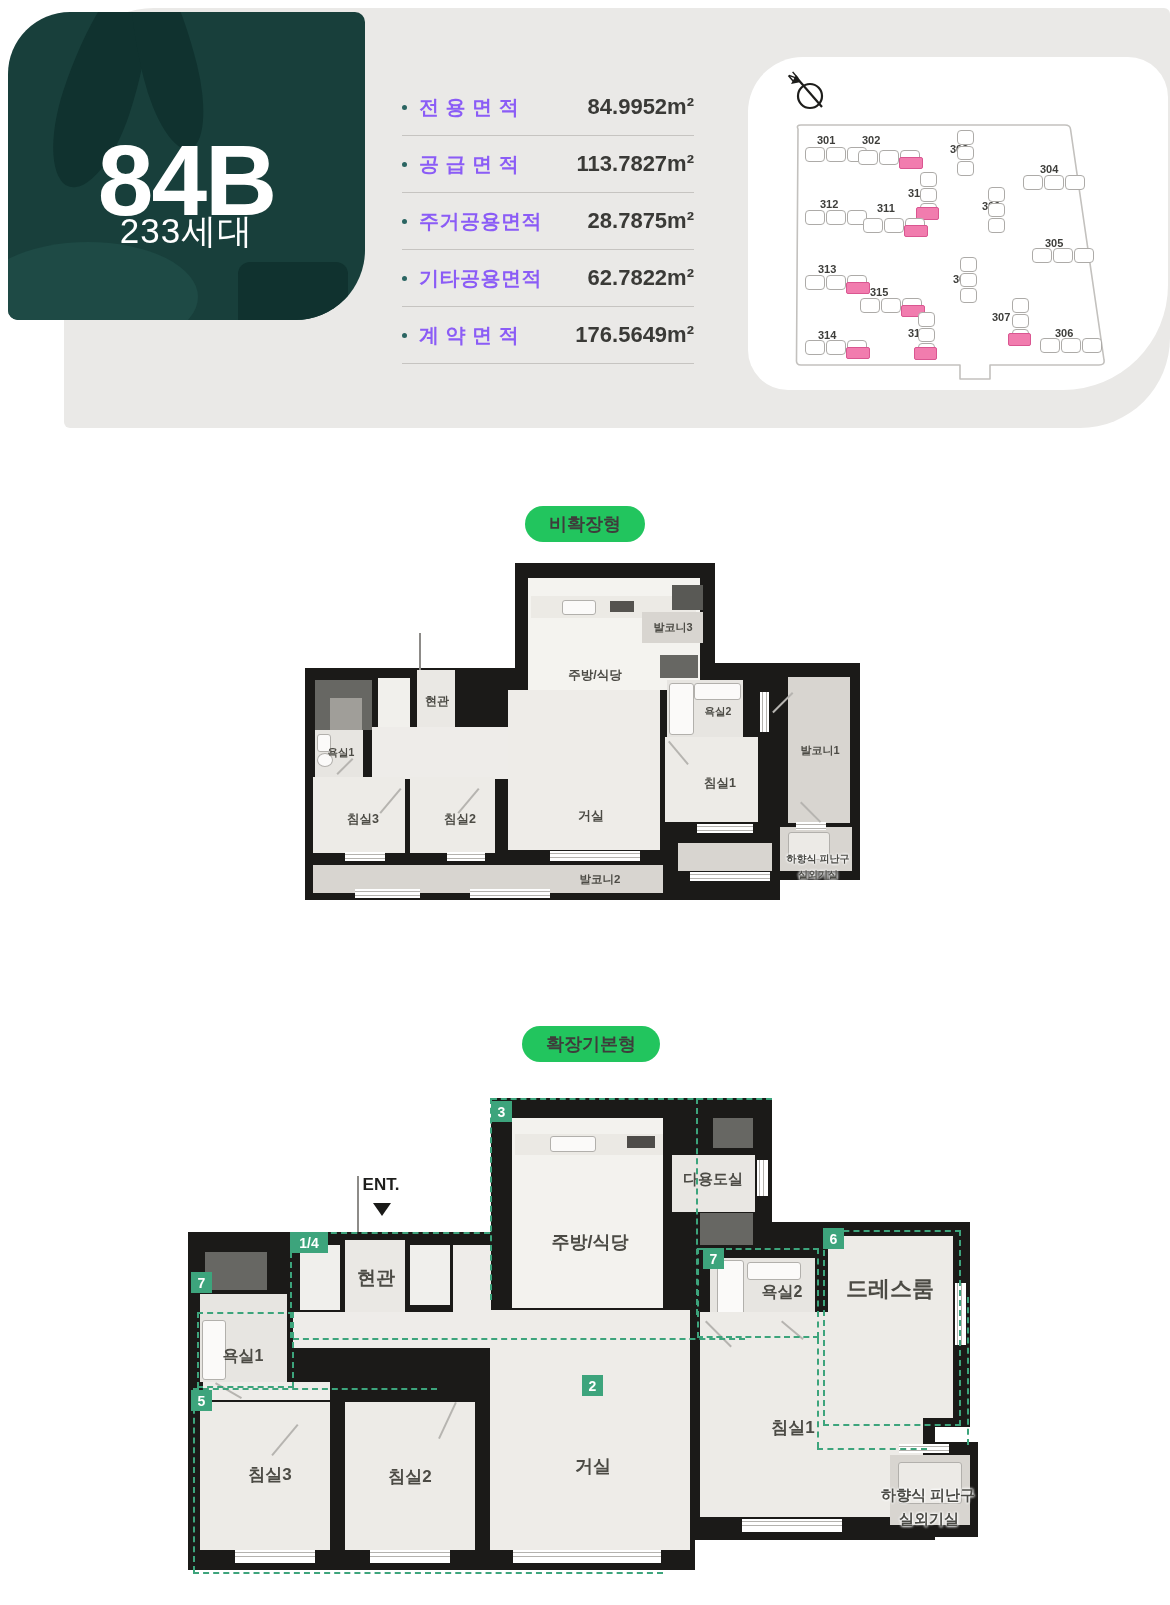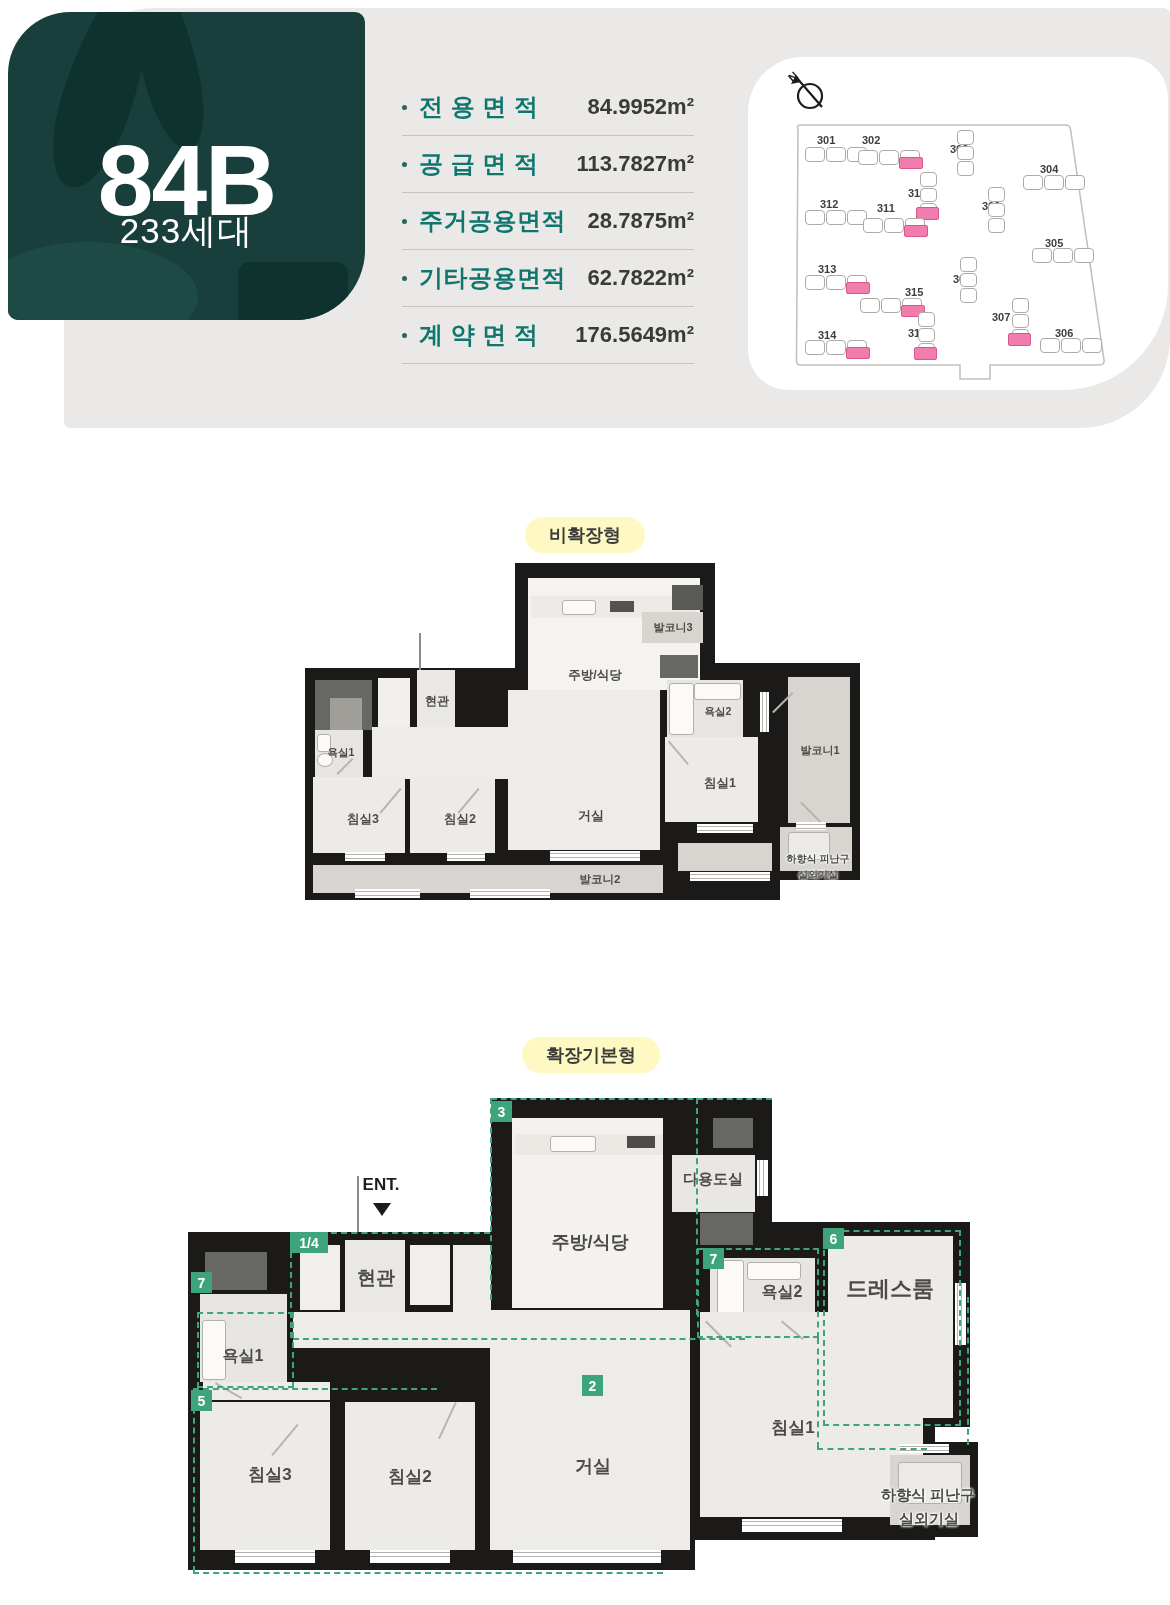--- a/index.html
+++ b/index.html
@@ -13,36 +13,36 @@
   .hero .leaf{position:absolute;background:#10322f;border-radius:50% 50% 50% 50%/60% 60% 40% 40%;}
   .hero .lite{position:absolute;background:#1e4a45;}
   .hero-code{position:absolute;left:0;top:72px;width:100%;text-align:center;color:#fff;
              font-size:100px;font-weight:700;letter-spacing:-2px;line-height:1;margin-top:46px;}
   .hero-sub{position:absolute;left:0;top:196px;width:100%;text-align:center;color:#fff;
             font-size:35px;font-weight:400;letter-spacing:1px;}
   
   .areas{position:absolute;left:402px;top:79px;width:292px;}
   .arow{height:56px;display:flex;align-items:center;border-bottom:1px solid #c6c4c1;}
   .dot{width:5px;height:5px;border-radius:50%;background:#2b6562;margin-right:12px;flex:none;}
-  .alab{font-size:24px;font-weight:700;color:#0f766e;width:152px;letter-spacing:0.5px;}
+  .alab{font-size:20px;font-weight:700;color:#8b5cf6;width:152px;letter-spacing:0.5px;}
   .aval{font-size:22px;font-weight:700;color:#3a3a37;flex:1;text-align:right;}
   
   .sitecard{position:absolute;left:748px;top:57px;width:420px;height:333px;background:#ffffff;
             border-radius:55px 40px 105px 40px;}
   .bno{position:absolute;font-size:11px;font-weight:700;color:#3e3e3b;}
   .fp{position:absolute;display:flex;gap:1px;}
   .fph{flex-direction:row;width:62px;height:15px;}
   .fpv{flex-direction:column;width:17px;height:46px;}
   .fp i{flex:1;background:#fff;border:1px solid #adaba8;border-radius:4px;}
   .fp b{position:absolute;background:#f17cae;border:1px solid #da5691;border-radius:2px;}
   .fph b{right:-3px;bottom:-4px;width:22px;height:10px;}
   .fpv b{left:-4px;bottom:-2px;width:21px;height:11px;}
   
-  .pill{position:absolute;background:#fef9c3;border-radius:19px;height:36px;padding:0 24px;
-        display:flex;align-items:center;justify-content:center;font-size:18px;font-weight:700;color:#3e3d3b;margin-top:11px;}
+  .pill{position:absolute;background:#22c55e;border-radius:19px;height:36px;padding:0 24px;
+        display:flex;align-items:center;justify-content:center;font-size:18px;font-weight:700;color:#3e3d3b;}
   
   .plan{position:absolute;}
   .blk{position:absolute;background:#1b1a18;}
   .rm{position:absolute;}
   .shaft{position:absolute;background:#676763;}
   .lbl{position:absolute;transform:translate(-50%,-50%);font-weight:700;color:#4c4b45;white-space:nowrap;}
   .winh{position:absolute;background:linear-gradient(to bottom,#fff 0 2px,#b4b2ae 2px 3px,#fff 3px 6px,#b4b2ae 6px 7px,#fff 7px 100%);}
   .winv{position:absolute;background:linear-gradient(to right,#fff 0 2px,#b4b2ae 2px 3px,#fff 3px 6px,#b4b2ae 6px 7px,#fff 7px 100%);}
   .door{position:absolute;width:2px;background:#b6b4b0;transform-origin:top left;}
   .fix{position:absolute;background:#fbfaf9;border:1px solid #b2b0ac;border-radius:3px;}
@@ -165,21 +165,21 @@
         <i></i>
         <i></i>
       </div>
       <span class="bno" style="left: 70px; top: 206px;">313</span>
       <div class="fp fph" style="left: 57px; top: 218px;">
         <i></i>
         <i></i>
         <i></i>
         <b style="background: rgb(241, 124, 174);"></b>
       </div>
-      <span class="bno" style="left: 122px; top: 229px; padding-left: 35px;">315</span>
+      <span class="bno" style="left: 122px; top: 229px;">315</span>
       <div class="fp fph" style="left: 112px; top: 241px;">
         <i></i>
         <i></i>
         <i></i>
         <b style="background: rgb(241, 124, 174);"></b>
       </div>
       <span class="bno" style="left: 205px; top: 216px;">308</span>
       <div class="fp fpv" style="left: 212px; top: 200px;">
         <i></i>
         <i></i>

